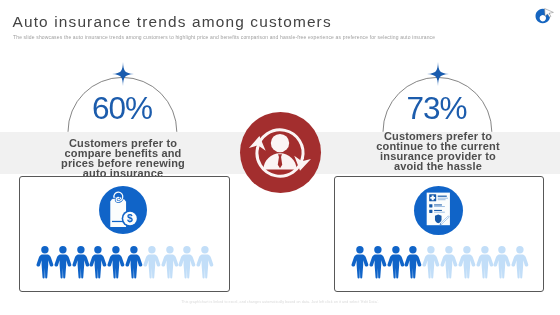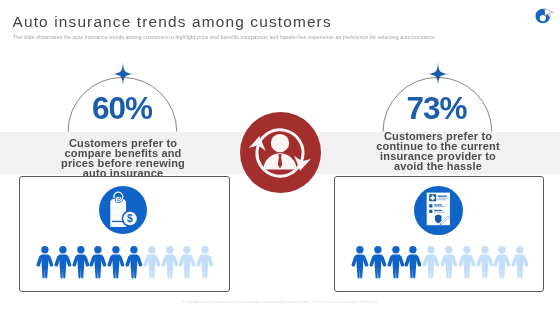--- a/index.html
+++ b/index.html
@@ -21,21 +21,21 @@
 
   
   .arc{position:absolute;display:block;overflow:visible;}
   .arcL{left:67px;top:76.2px;}
   .arcR{left:382px;top:76.2px;}
 
   .spark{position:absolute;display:block;}
   .sparkL{left:112px;top:62px;}
   .sparkR{left:427px;top:62px;}
 
-  .pct{position:absolute;font-size:31.5px;font-weight:700;color:#1c5cac;
+  .pct{position:absolute;font-size:31.5px;font-weight:400;color:#1c5cac;
        letter-spacing:-1.1px;text-align:center;width:120px;line-height:1;text-indent:-1.1px;}
   .pctL{left:62.5px;top:93.4px;}
   .pctR{left:377px;top:93.4px;}
 
   .caption{position:absolute;text-align:center;font-size:11px;font-weight:700;
            color:#4d4d4d;line-height:10px;letter-spacing:.16px;}
   .capL{left:60px;top:137.5px;width:126px;}
   .capR{left:375px;top:131px;width:126px;}
 
   

